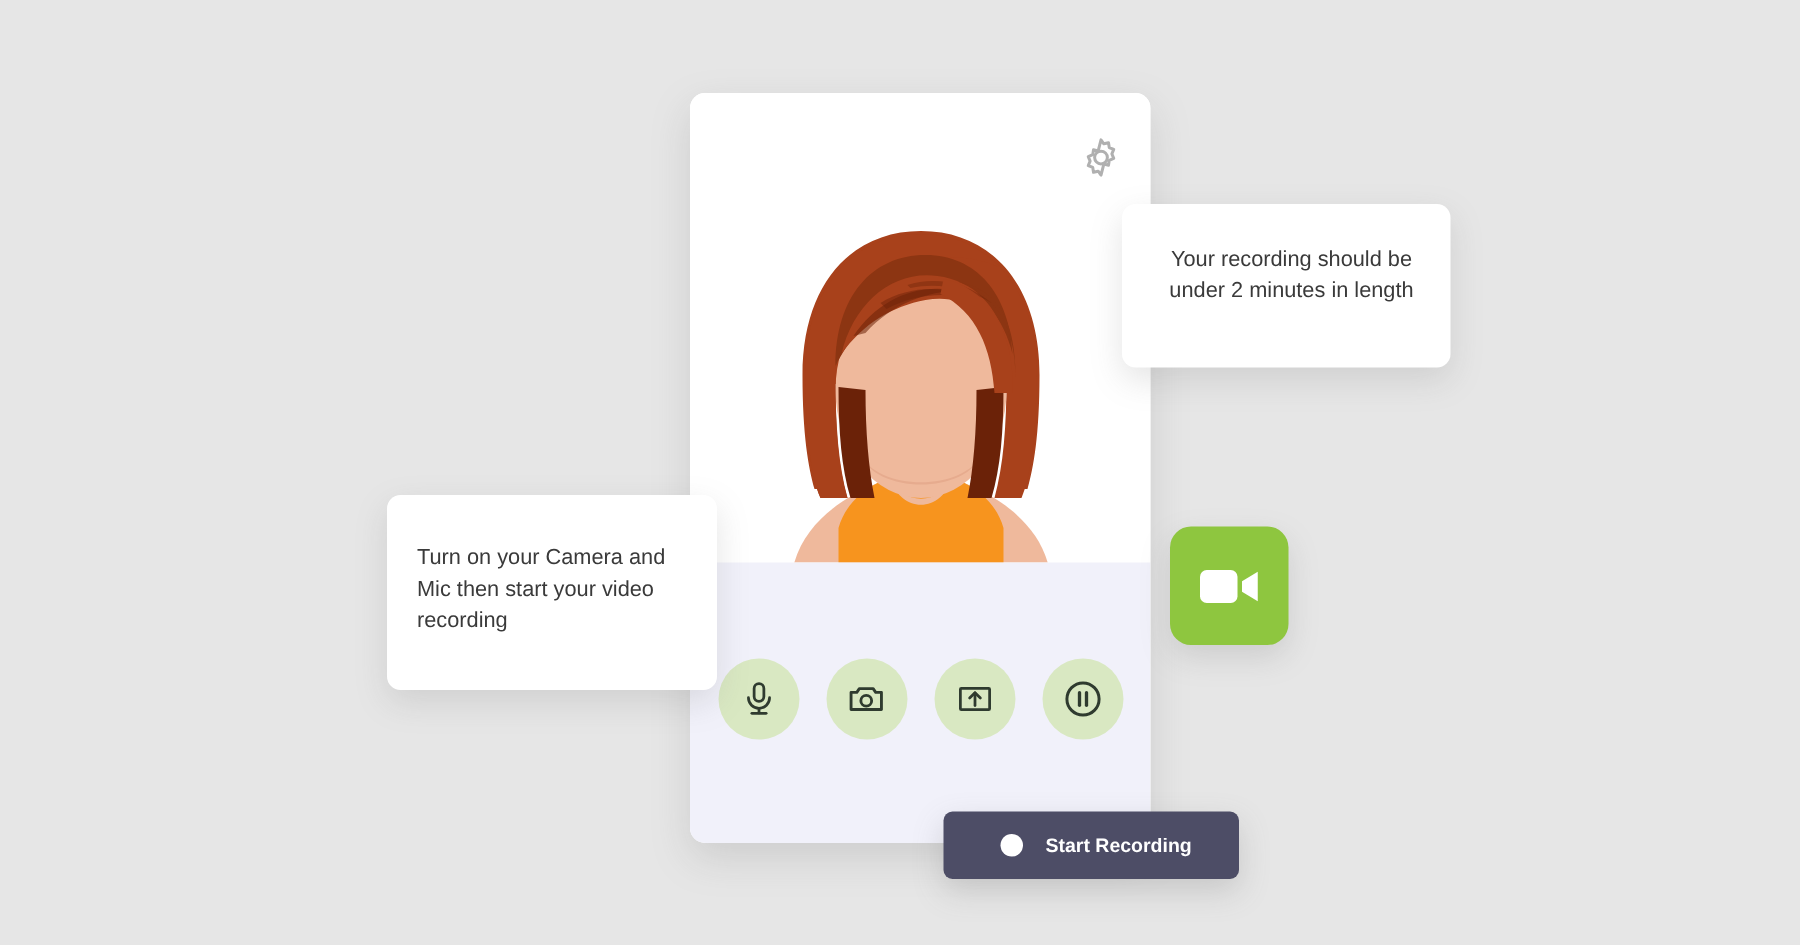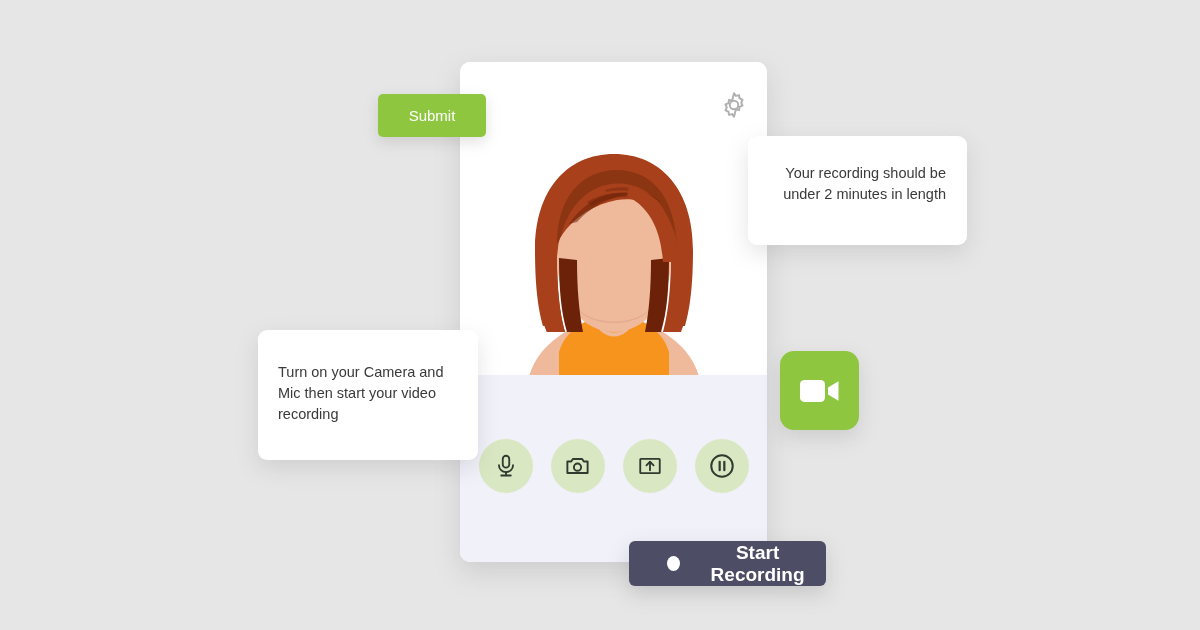--- a/index.html
+++ b/index.html
@@ -129,21 +129,21 @@
     top: 136px;
     width: 219px;
     height: 109px;
     padding: 0;
   }
   .tooltip-right .tt-text {
     position: absolute;
     left: 28px;
     top: 27px;
     width: 170px;
-    text-align: right;
+    text-align: center;
   }
   .tooltip-left {
     left: 258px;
     top: 330px;
     width: 220px;
     height: 130px;
   }
   .tooltip-left .tt-text {
     position: absolute;
     right: 28px;
@@ -184,21 +184,21 @@
   }
   .record-dot {
     width: 15px;
     height: 15px;
     border-radius: 50%;
     background: #ffffff;
     margin-left: 32px;
   }
   .record-label {
     color: #ffffff;
-    font-size: 19px;
+    font-size: 13px;
     font-weight: bold;
     margin-left: 15px;
     font-family: "Liberation Sans", sans-serif;
   }
 </style>
 </head>
 <body>
 
 <div class="stage">
 
@@ -294,23 +294,20 @@
             <circle cx="12" cy="12" r="9.2" fill="none" stroke="#2f3b2f" stroke-width="1.7"></circle>
             <line x1="10" y1="8.4" x2="10" y2="15.6" stroke="#2f3b2f" stroke-width="1.9" stroke-linecap="round"></line>
             <line x1="14" y1="8.4" x2="14" y2="15.6" stroke="#2f3b2f" stroke-width="1.9" stroke-linecap="round"></line>
           </svg>
         </div>
 
       </div>
     </div>
   </div>
 
-  <button class="submit-btn">
-    <span>Submit</span>
-  </button>
 
   <div class="tooltip tooltip-right">
     <div class="tt-text">Your recording should be under 2 minutes in length</div>
   </div>
 
   <div class="tooltip tooltip-left">
     <div class="tt-text">Turn on your Camera and Mic then start your video recording</div>
   </div>
 
   <div class="video-badge">

